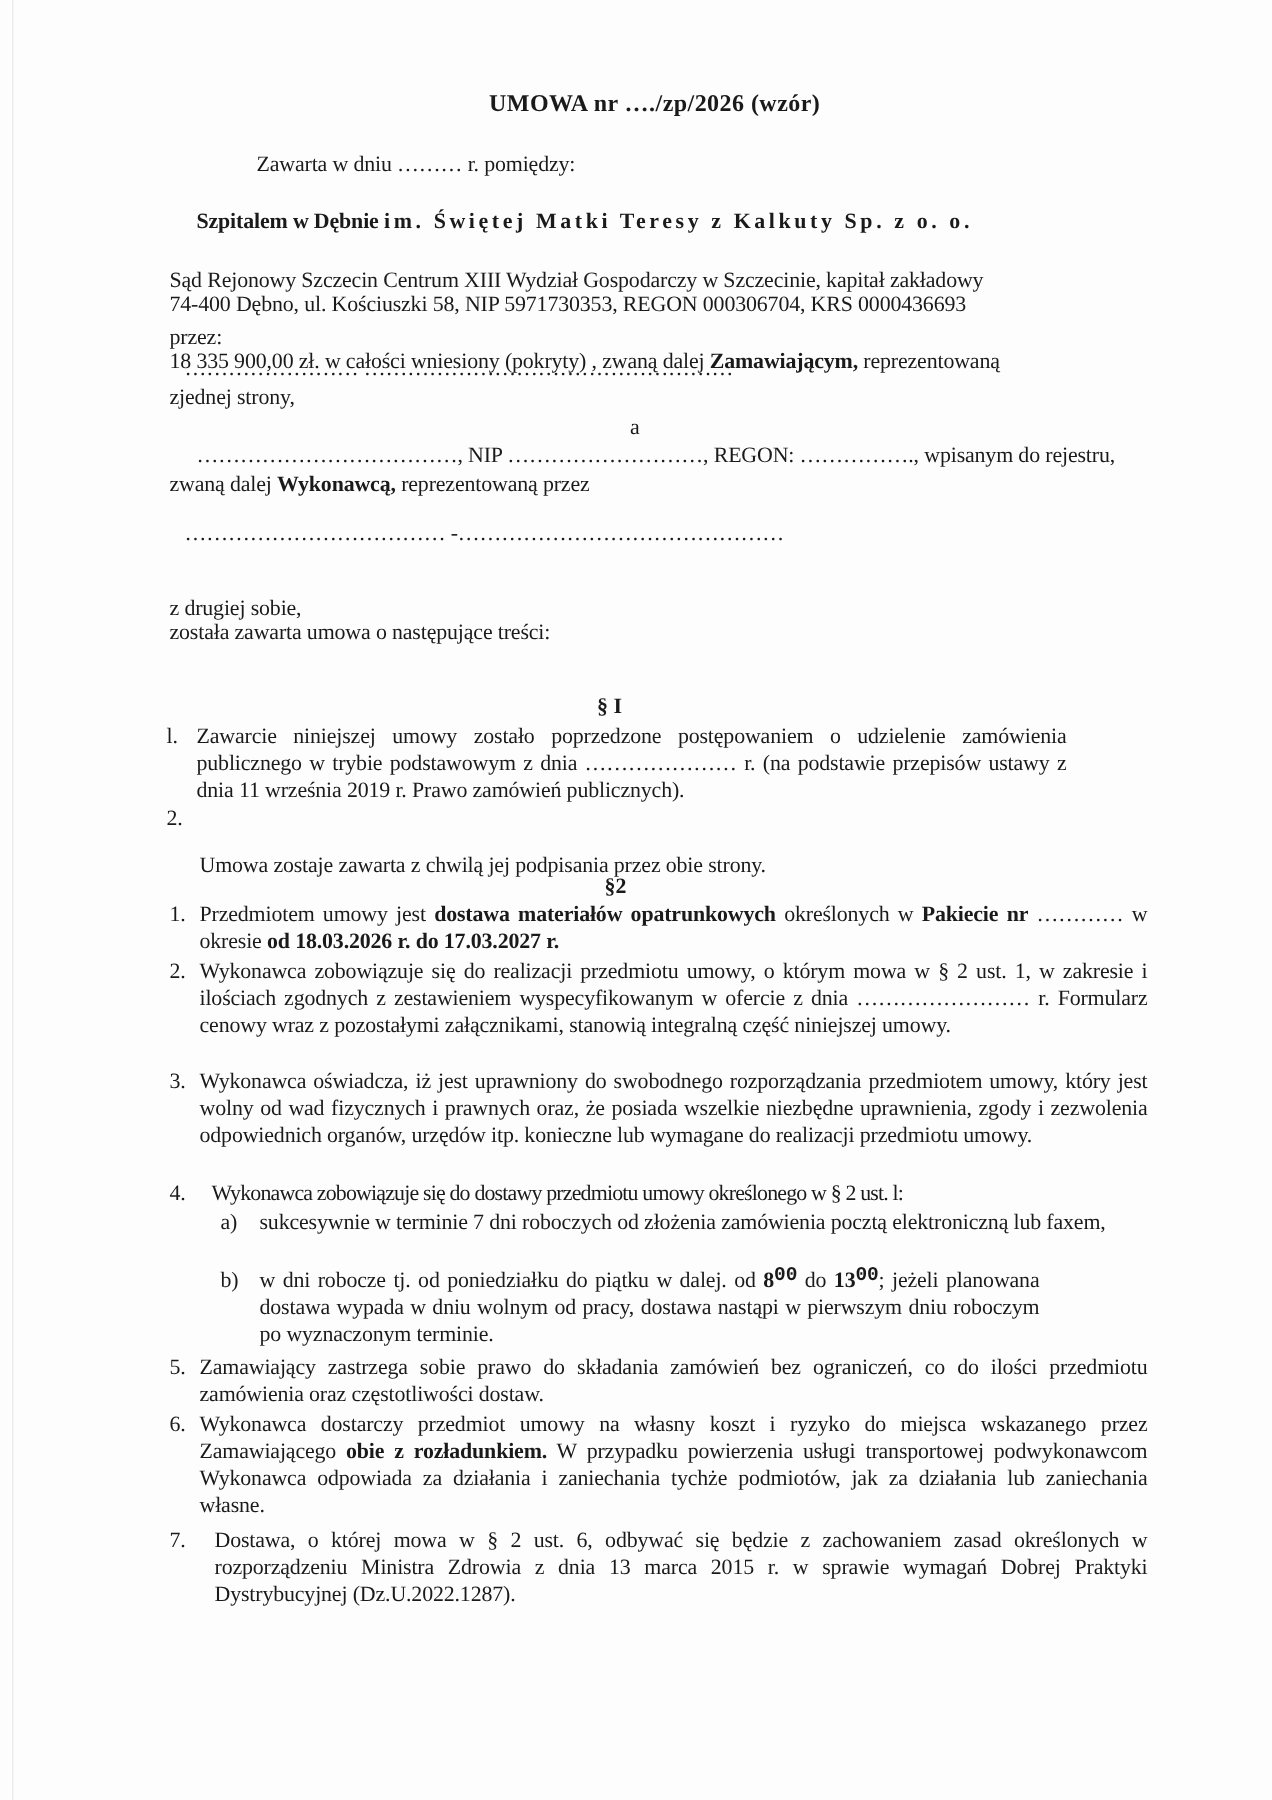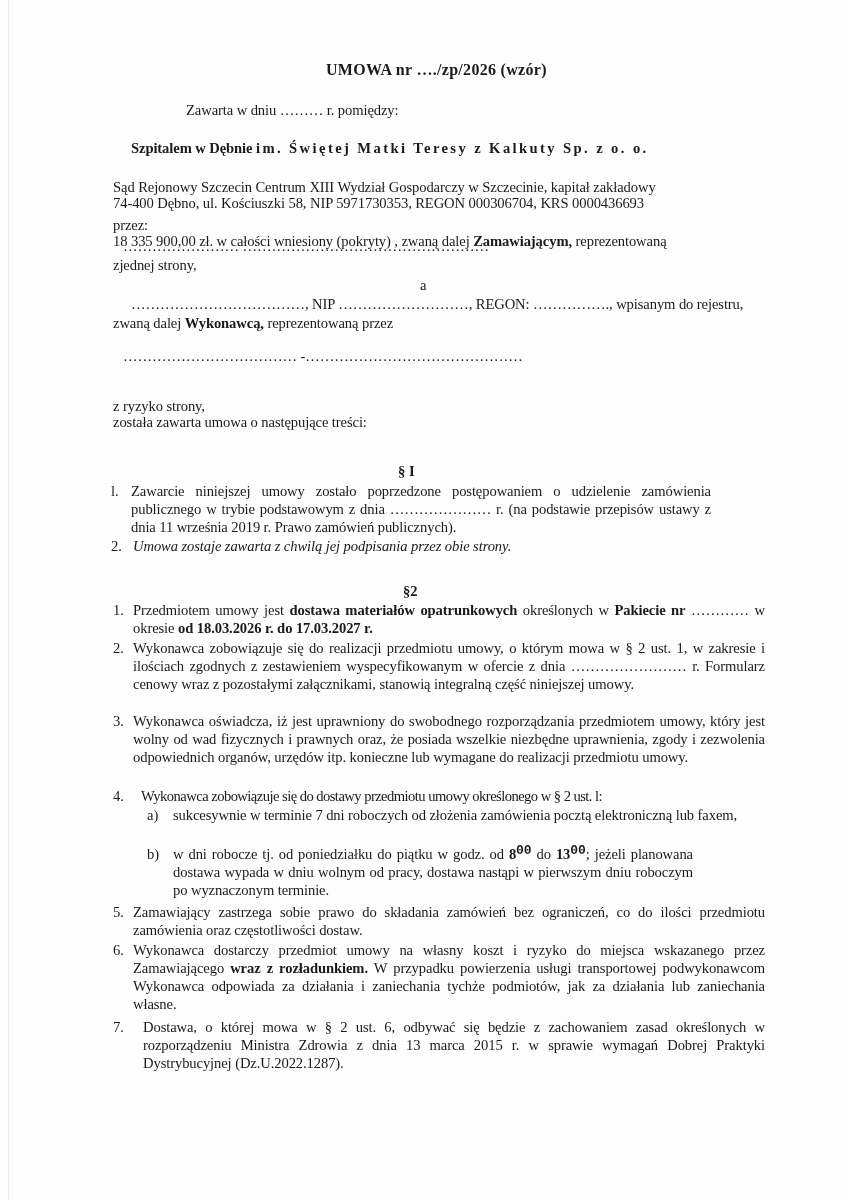--- a/index.html
+++ b/index.html
@@ -19,21 +19,21 @@
   .justify { text-align: justify; white-space: normal; }
   .sec { font-weight: bold; font-size: 14.6px; }
   sup { font-size: 13px; line-height: 0; vertical-align: 5px; font-family: Liberation Mono, monospace; }
 </style>
 </head>
 <body>
 
 <div class="page-edge"></div>
 
 <div class="abs title" style="left:326px; top:61px;">UMOWA  nr …./zp/2026 (wzór)</div>
-<div class="abs t" style="left:171px; top:101px;margin-left:15px;">Zawarta w dniu  ……… r. pomiędzy:</div>
+<div class="abs t" style="left:171px; top:101px;">Zawarta w dniu  ……… r. pomiędzy:</div>
 
 <div>
   <div class="abs t b" style="left:131px; top:139px;">
     <span>Szpitalem w Dębnie </span><span class="sp">im. Świętej Matki Teresy z Kalkuty Sp. z o. o.</span>
   </div>
   <div class="abs t" style="left:113px; top:158px;margin-top:36px;">74-400 Dębno, ul. Kościuszki 58,  NIP 5971730353,  REGON 000306704, KRS 0000436693</div>
   <div class="abs t" style="left:113px; top:178px;">Sąd Rejonowy Szczecin Centrum XIII Wydział Gospodarczy w Szczecinie, kapitał zakładowy</div>
   <div class="abs t" style="left:113px; top:197px;margin-top:35px;">
     <span>18 335 900,00 zł. w całości wniesiony (pokryty) ,  zwaną dalej </span><span class="b">Zamawiającym,</span><span> reprezentowaną</span>
   </div>
@@ -43,32 +43,32 @@
 </div>
 
 <div class="abs t" style="left:420px; top:276px;">a</div>
 
 <div>
   <div class="abs t" style="left:131px; top:295px;">………………………………, NIP ………………………, REGON:  ……………., wpisanym do rejestru,</div>
   <div class="abs t" style="left:113px; top:314px;">
     <span>zwaną dalej </span><span class="b">Wykonawcą,</span><span> reprezentowaną przez</span>
   </div>
   <div class="abs t" style="left:123px; top:347px;">……………………………… -………………………………………</div>
-  <div class="abs t" style="left:113px; top:397px;">z ryzyko strony,</div>
+  <div class="abs t" style="left:113px; top:397px;">z drugiej sobie,</div>
 </div>
 <div class="abs t" style="left:113px; top:413px;">została zawarta umowa o następujące treści:</div>
 
 <div class="abs sec" style="left:398px; top:463px;">§ I</div>
 <div>
   <div class="abs t" style="left:111px; top:482px;">l.</div>
   <div class="abs t justify" style="left:131px; top:482px; width:580px; text-indent:0;">
     <span>Zawarcie niniejszej umowy zostało poprzedzone postępowaniem o udzielenie zamówienia publicznego w trybie podstawowym z dnia  ………………… r. (na podstawie przepisów ustawy z dnia 11 września 2019 r. Prawo zamówień publicznych).</span>
   </div>
   <div class="abs t" style="left:111px; top:537px;">2.</div>
-  <div class="abs t" style="left:133px; top:537px;font-style:italic;">Umowa zostaje zawarta z chwilą jej podpisania przez obie strony.</div>
+  <div class="abs t" style="left:133px; top:568px;">Umowa zostaje zawarta z chwilą jej podpisania przez obie strony.</div>
 </div>
 
 <div class="abs sec" style="left:403px; top:583px;">§2</div>
 <div>
   <div class="abs t" style="left:113px; top:601px;">1.</div>
   <div class="abs t justify" style="left:133px; top:601px; width:632px;">
     <span>Przedmiotem  umowy jest </span><span class="b">dostawa materiałów opatrunkowych</span><span> określonych w </span><span class="b">Pakiecie nr</span><span> ………… w okresie </span><span class="b">od 18.03.2026 r. do 17.03.2027 r.</span>
   </div>
 
   <div class="abs t" style="left:113px; top:639px;">2.</div>
@@ -78,26 +78,26 @@
   <div class="abs t justify" style="left:133px; top:712px; width:632px;">Wykonawca oświadcza, iż jest uprawniony do swobodnego rozporządzania przedmiotem umowy, który jest wolny od wad fizycznych i prawnych oraz, że posiada wszelkie niezbędne uprawnienia, zgody i zezwolenia odpowiednich organów, urzędów itp. konieczne lub wymagane do realizacji przedmiotu umowy.</div>
 
   <div class="abs t" style="left:113px; top:787px;">4.</div>
   <div class="abs t" style="left:141px; top:787px; letter-spacing:-0.55px;">Wykonawca zobowiązuje się do dostawy przedmiotu umowy określonego w § 2 ust. l:</div>
 
   <div class="abs t" style="left:147px; top:806px;">a)</div>
   <div class="abs t justify" style="left:173px; top:806px; width:592px;">sukcesywnie w terminie 7 dni roboczych od złożenia zamówienia pocztą elektroniczną lub faxem,</div>
 
   <div class="abs t" style="left:147px; top:845px;">b)</div>
   <div class="abs t justify" style="left:173px; top:845px; width:520px;">
-    <span>w dni robocze tj. od poniedziałku do piątku w godz. od </span><b><span>8</span><sup>00</sup></b><span>  do </span><b><span>13</span><sup>00</sup></b><span>; jeżeli planowana dostawa  wypada w dniu wolnym od pracy, dostawa nastąpi w pierwszym dniu roboczym po wyznaczonym terminie.</span>
+    <span>w dni robocze tj. od poniedziałku do piątku w dalej. od </span><b><span>8</span><sup>00</sup></b><span>  do </span><b><span>13</span><sup>00</sup></b><span>; jeżeli planowana dostawa  wypada w dniu wolnym od pracy, dostawa nastąpi w pierwszym dniu roboczym po wyznaczonym terminie.</span>
   </div>
 
   <div class="abs t" style="left:113px; top:903px;">5.</div>
   <div class="abs t justify" style="left:133px; top:903px; width:632px;">Zamawiający zastrzega sobie prawo do składania zamówień bez ograniczeń, co do ilości przedmiotu zamówienia oraz częstotliwości dostaw.</div>
 
   <div class="abs t" style="left:113px; top:941px;">6.</div>
   <div class="abs t justify" style="left:133px; top:941px; width:632px;">
-    <span>Wykonawca dostarczy przedmiot umowy na własny koszt i ryzyko do miejsca wskazanego przez Zamawiającego </span><span class="b">wraz z rozładunkiem.</span><span> W przypadku powierzenia usługi transportowej podwykonawcom Wykonawca odpowiada za działania i zaniechania tychże podmiotów, jak za działania lub zaniechania własne.</span>
+    <span>Wykonawca dostarczy przedmiot umowy na własny koszt i ryzyko do miejsca wskazanego przez Zamawiającego </span><span class="b">obie z rozładunkiem.</span><span> W przypadku powierzenia usługi transportowej podwykonawcom Wykonawca odpowiada za działania i zaniechania tychże podmiotów, jak za działania lub zaniechania własne.</span>
   </div>
 
   <div class="abs t" style="left:113px; top:1018px;">7.</div>
   <div class="abs t justify" style="left:143px; top:1018px; width:622px;">Dostawa, o której mowa w § 2 ust. 6, odbywać się będzie z zachowaniem zasad określonych w rozporządzeniu Ministra Zdrowia z dnia 13 marca 2015 r. w sprawie wymagań Dobrej Praktyki Dystrybucyjnej (Dz.U.2022.1287).</div>
 </div>
 
 </body></html>

